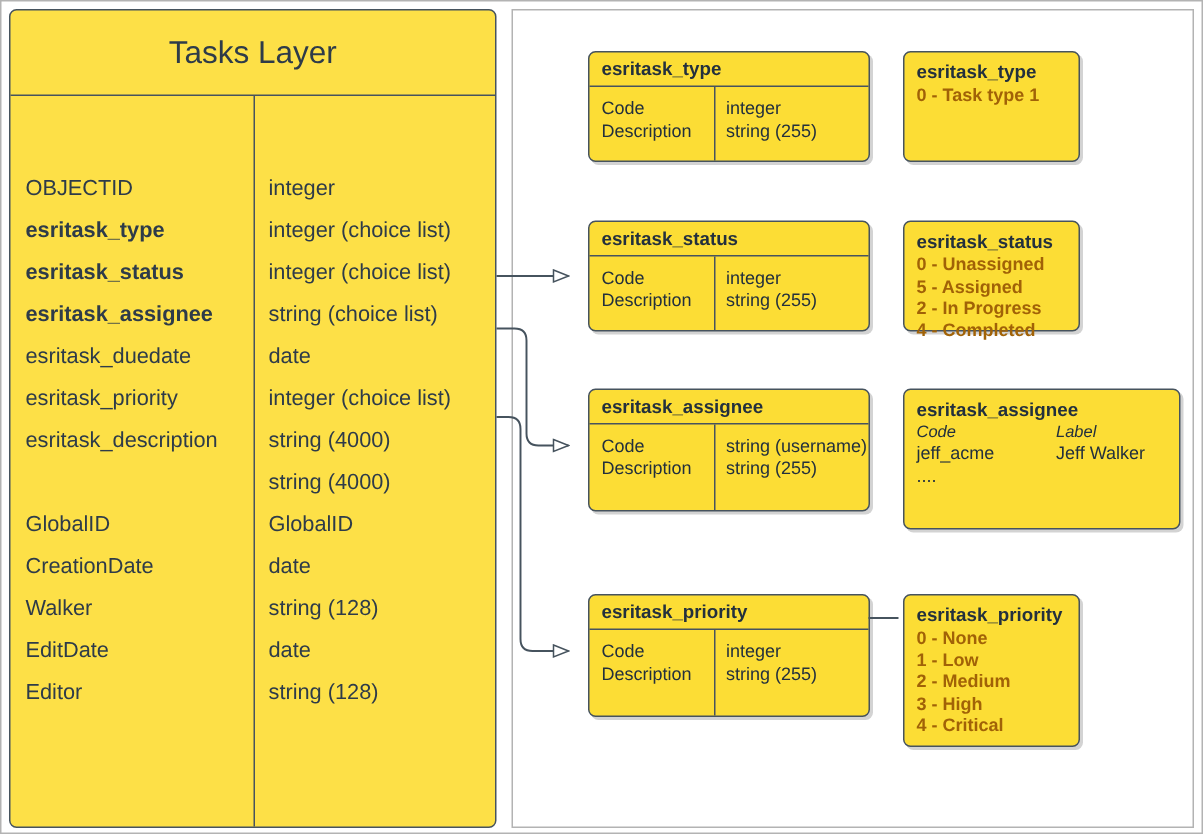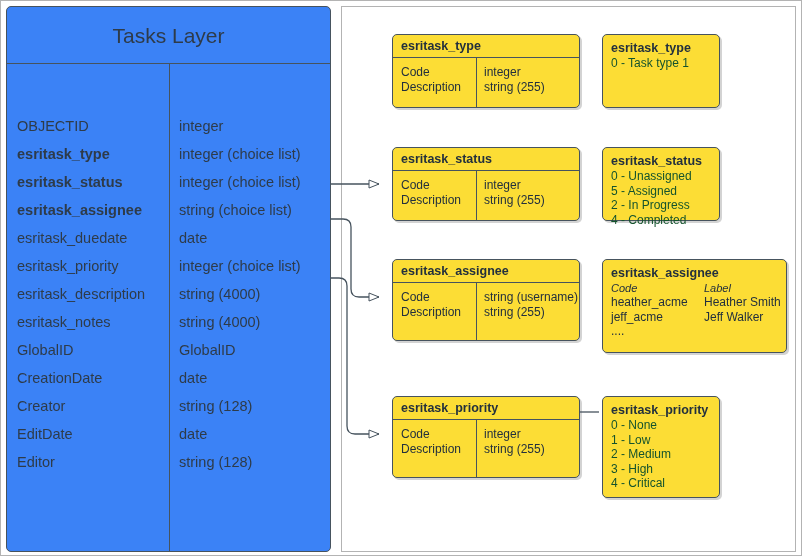--- a/index.html
+++ b/index.html
@@ -22,21 +22,21 @@
     overflow: hidden;
   }
 
   
   .entity-table {
     position: absolute;
     left: 5px;
     top: 5px;
     width: 325px;
     height: 546px;
-    background: #3b82f6;
+    background: #fde047;
     border: 1px solid #46535e;
     border-radius: 5px;
     box-sizing: border-box;
   }
   .entity-title {
     position: absolute;
     left: 0;
     top: 0;
     width: 100%;
     height: 57px;
@@ -152,23 +152,24 @@
   }
   .vbox-title {
     font-size: 12.5px;
     font-weight: bold;
     color: #23303d;
     line-height: 15px;
     white-space: nowrap;
   }
   .vbox-item {
     font-size: 12px;
-    color: #14532d;
+    color: #a16207;
     line-height: 14.5px;
     white-space: nowrap;
+    font-weight: bold;
   }
   
   .vbox-grid {
     position: relative;
   }
   .vbox-grid .hdr {
     font-size: 11px;
     font-style: italic;
     color: #23303d;
     line-height: 14px;
@@ -229,33 +230,32 @@
           </div>
           <div class="field-row">
             <span class="field-name">esritask_priority</span>
             <span class="field-type">integer (choice list)</span>
           </div>
           <div class="field-row">
             <span class="field-name">esritask_description</span>
             <span class="field-type">string (4000)</span>
           </div>
           <div class="field-row">
-            <span class="field-name">esritask_notes</span>
             <span class="field-type">string (4000)</span>
           </div>
           <div class="field-row">
             <span class="field-name">GlobalID</span>
             <span class="field-type">GlobalID</span>
           </div>
           <div class="field-row">
             <span class="field-name">CreationDate</span>
             <span class="field-type">date</span>
           </div>
           <div class="field-row">
-            <span class="field-name">Creator</span>
+            <span class="field-name">Walker</span>
             <span class="field-type">string (128)</span>
           </div>
           <div class="field-row">
             <span class="field-name">EditDate</span>
             <span class="field-type">date</span>
           </div>
           <div class="field-row">
             <span class="field-name">Editor</span>
             <span class="field-type">string (128)</span>
           </div>
@@ -315,24 +315,20 @@
         <div>string  (username)</div>
         <div>string (255)</div>
       </div>
     </div>
 
     <div class="vbox vbox-grid" style="left:260px; top:252px; width:185px; height:94px;">
       <div class="vbox-title">esritask_assignee</div>
       <div class="hdr-wrap hdr">
         <span class="c1">Code</span>
         <span class="c2">Label</span>
-      </div>
-      <div class="vbox-row">
-        <span class="c1">heather_acme</span>
-        <span class="c2">Heather Smith</span>
       </div>
       <div class="vbox-row">
         <span class="c1">jeff_acme</span>
         <span class="c2">Jeff Walker</span>
       </div>
       <div class="vbox-row">
         <span class="c1">....</span>
       </div>
     </div>
 

